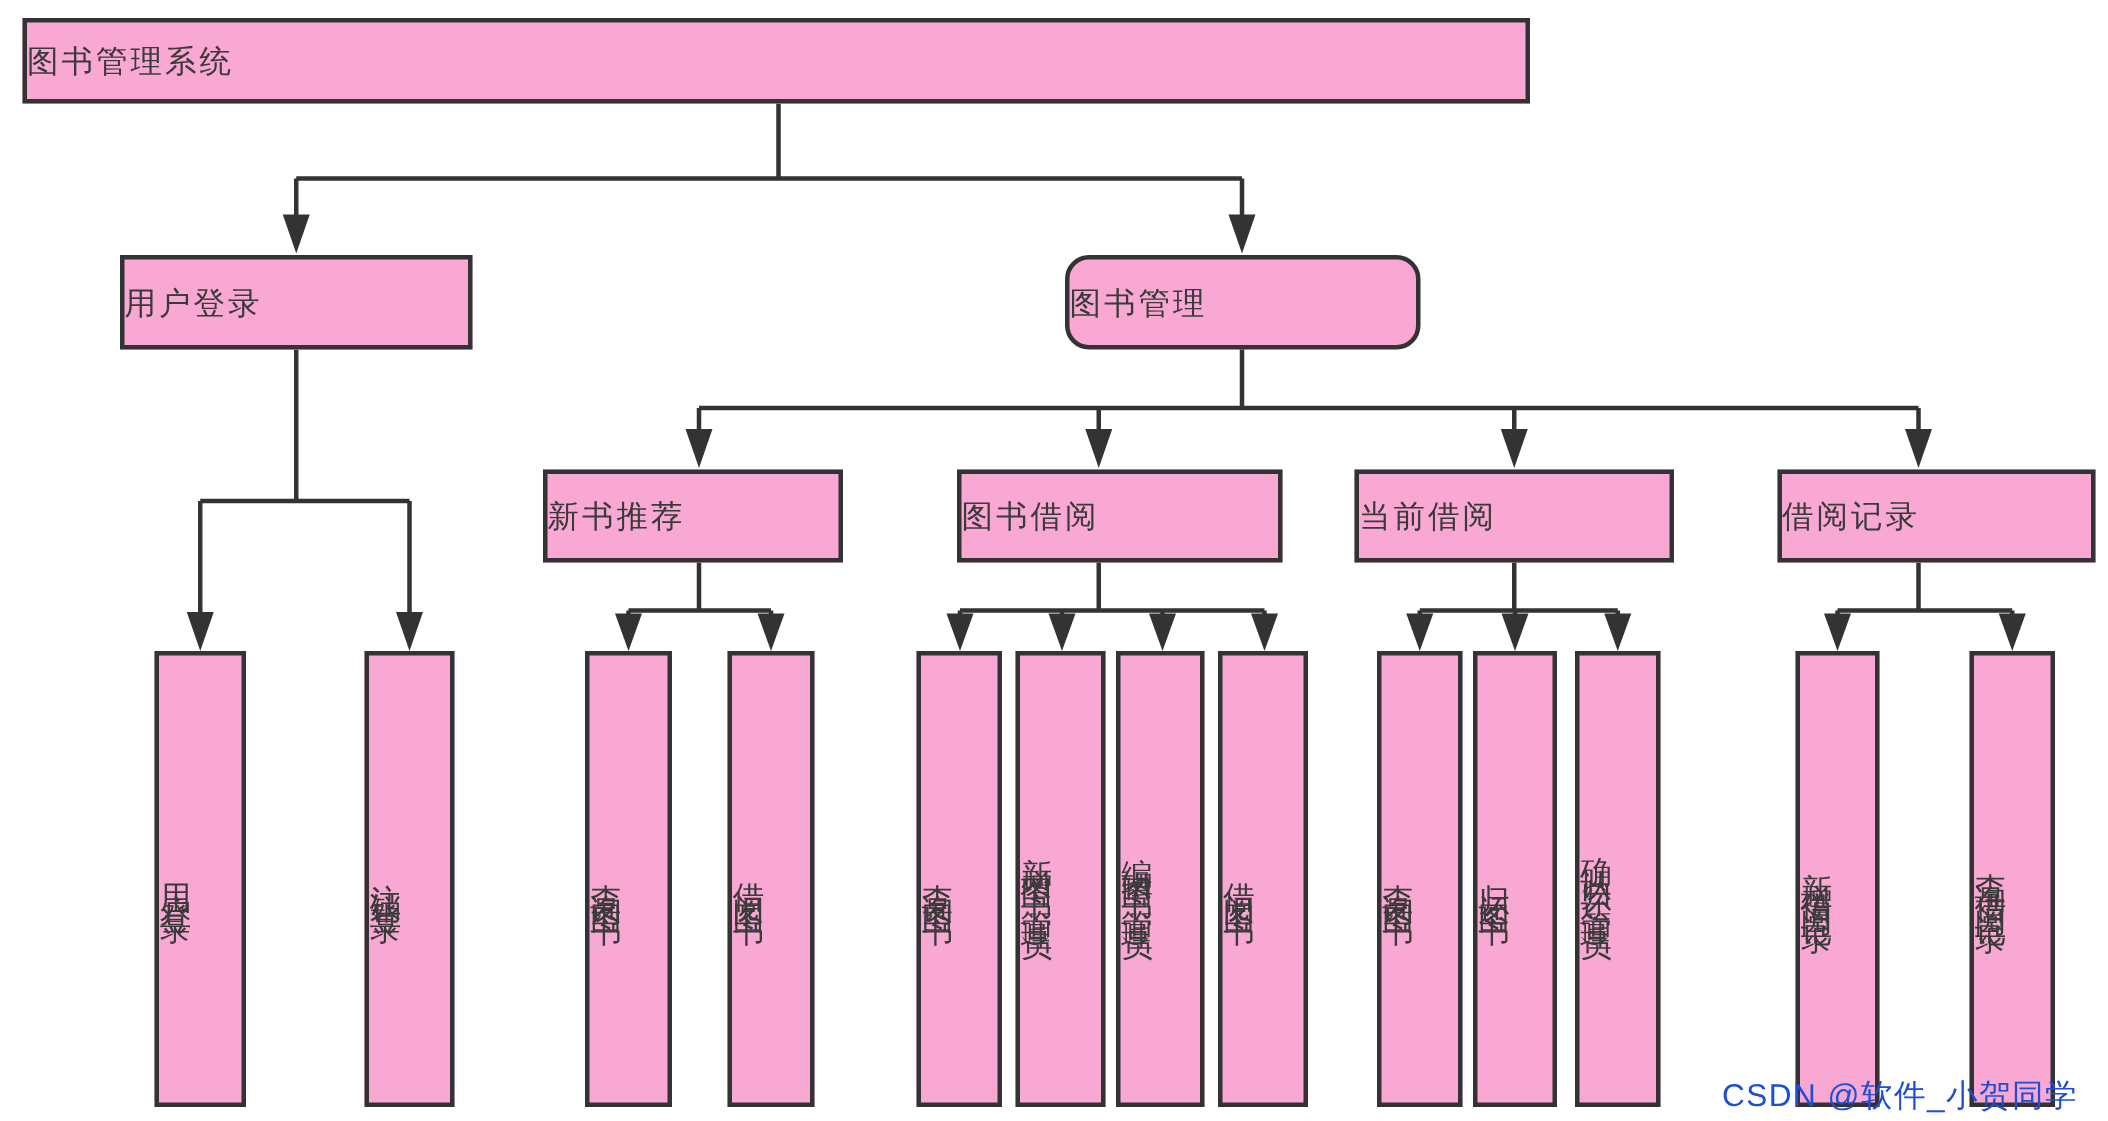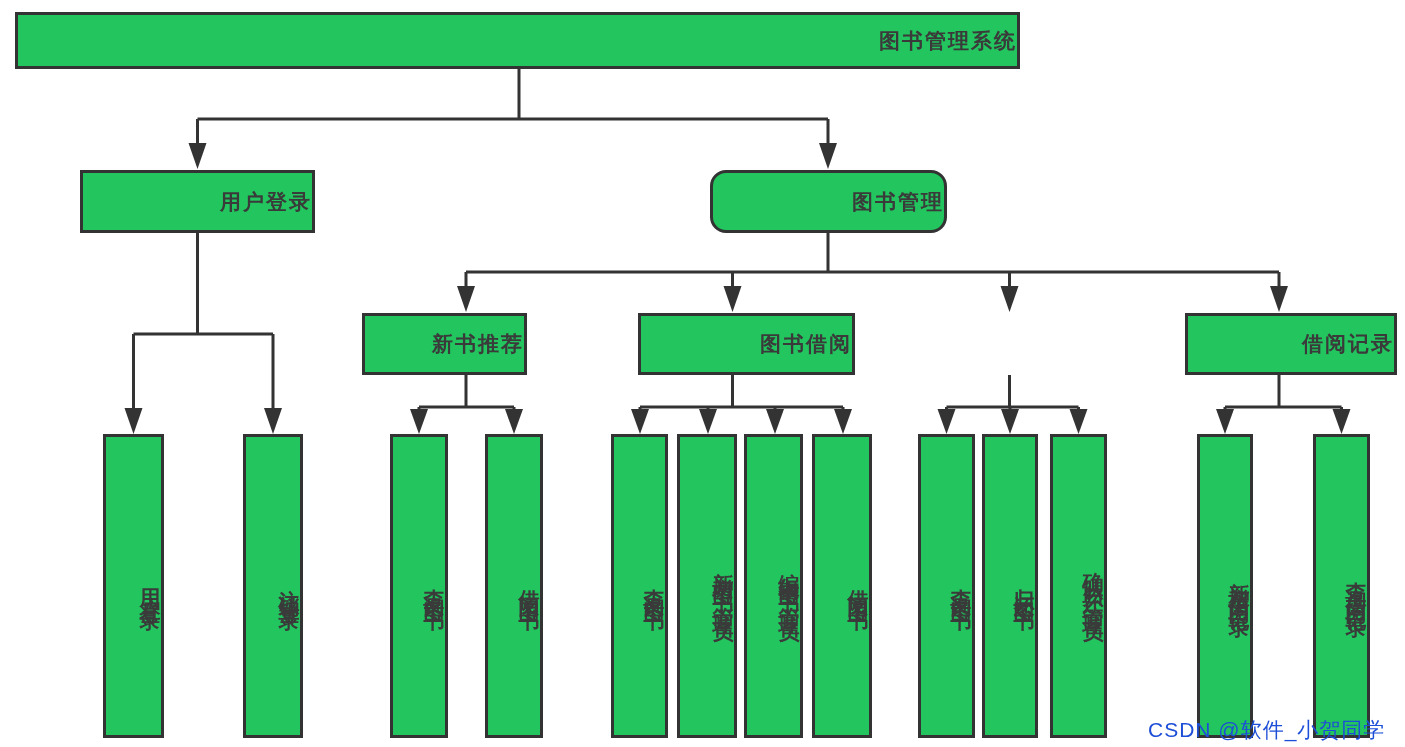--- a/index.html
+++ b/index.html
@@ -17,28 +17,27 @@
   }
   .connectors {
     position: absolute;
     left: 0;
     top: 0;
     z-index: 1;
   }
   .box {
     position: absolute;
     box-sizing: border-box;
-    background: #22c55e;
+    background: #f9a8d4;
     border: 3px solid #333333;
     display: flex;
     align-items: center;
-    justify-content: flex-end;
+    justify-content: flex-start;
     color: #3a3a3a;
     z-index: 2;
-    font-weight: bold;
   }
   .hlabel {
     font-size: 21px;
     letter-spacing: 2px;
     white-space: nowrap;
   }
   .vtext {
     writing-mode: vertical-rl;
     text-orientation: mixed;
     font-size: 21px;
@@ -114,25 +113,28 @@
     <span class="hlabel">图书管理系统</span>
   </div>
 
   <div class="box" style="left:80px; top:170px; width:235px; height:63px;">
     <span class="hlabel">用户登录</span>
   </div>
   <div class="box" style="left:710px; top:170px; width:237px; height:63px;border-radius:16px;">
     <span class="hlabel">图书管理</span>
   </div>
 
-  <div class="box" style="left:362px; top:313px; width:165px; height:62px;">
+  <div class="box" style="left:362px; top:313px; width:200px; height:62px;">
     <span class="hlabel">新书推荐</span>
   </div>
   <div class="box" style="left:638px; top:313px; width:217px; height:62px;">
     <span class="hlabel">图书借阅</span>
+  </div>
+  <div class="box" style="left:903px; top:313px; width:213px; height:62px;">
+    <span class="hlabel">当前借阅</span>
   </div>
   <div class="box" style="left:1173px; top:313px; width:212px; height:62px;margin-left:12px;">
     <span class="hlabel">借阅记录</span>
   </div>
 
   <div class="box" style="left:103px; top:434px; width:61px; height:304px;">
     <span class="vtext">用户登录</span>
   </div>
   <div class="box" style="left:243px; top:434px; width:60px; height:304px;">
     <span class="vtext">注销登录</span>

